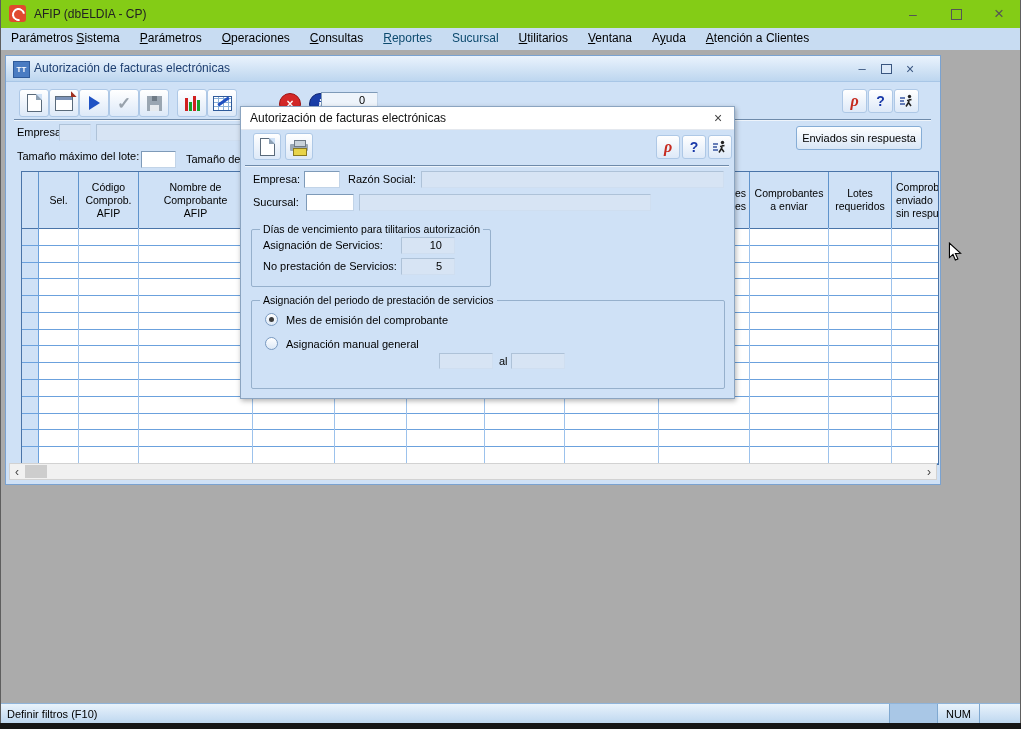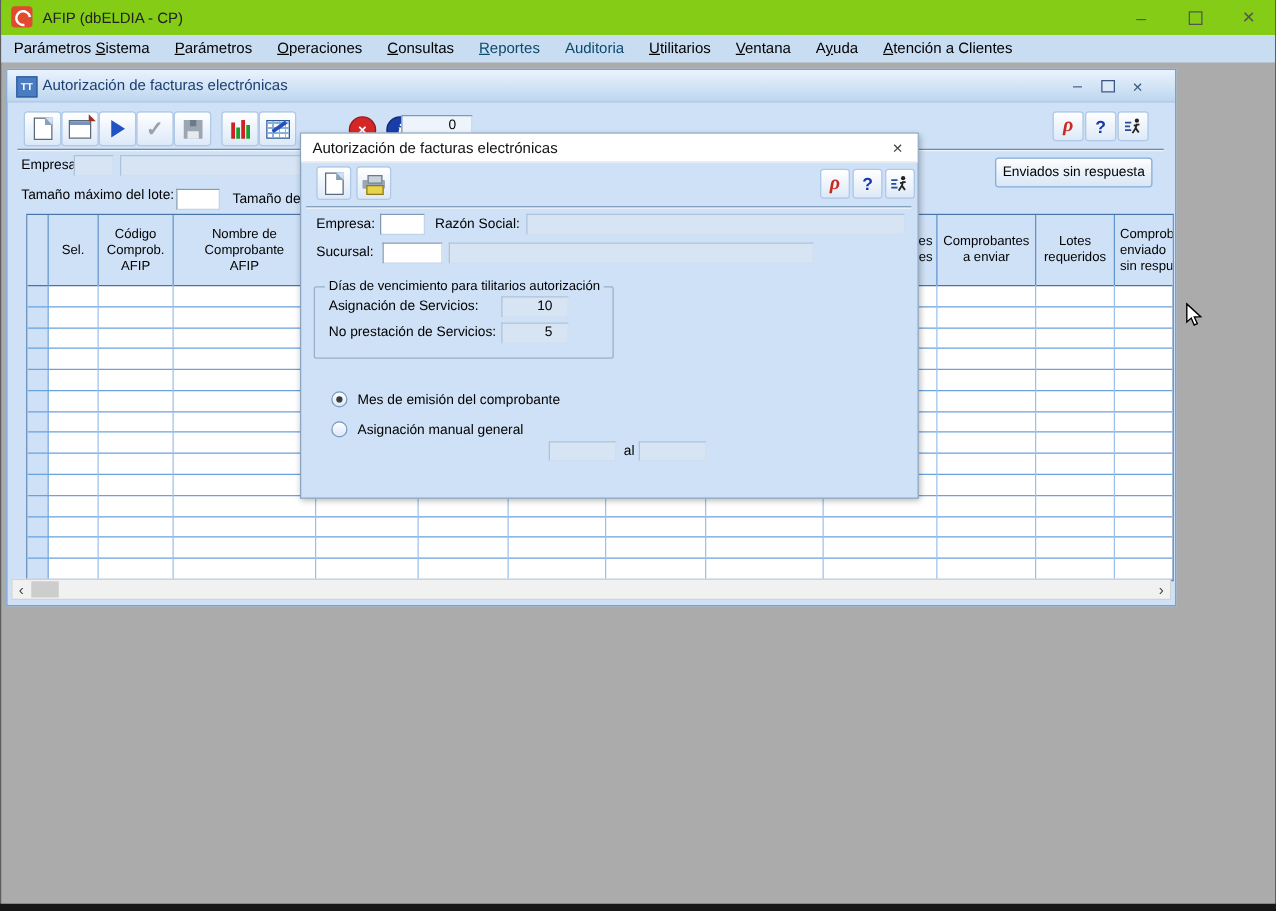--- a/index.html
+++ b/index.html
@@ -105,21 +105,21 @@
         <span>×</span>
       </span>
   </div>
 
   <div class="menubar">
       <span class="menu-item">Parámetros <u>S</u>istema</span>
       <span class="menu-item"><u>P</u>arámetros</span>
       <span class="menu-item"><u>O</u>peraciones</span>
       <span class="menu-item"><u>C</u>onsultas</span>
       <span class="menu-item disabled"><u>R</u>eportes</span>
-      <span class="menu-item disabled">Auditoria</span>
+      <span class="menu-item disabled">Sucursal</span>
       <span class="menu-item"><u>U</u>tilitarios</span>
       <span class="menu-item"><u>V</u>entana</span>
       <span class="menu-item">A<u>y</u>uda</span>
       <span class="menu-item"><u>A</u>tención a Clientes</span>
     </div>
 
   <div class="mdi">
     <div class="mdi-titlebar">
       <span class="mdi-icon">TT</span>
       <span class="mdi-title">Autorización de facturas electrónicas</span>
@@ -293,29 +293,38 @@
     <div class="fld dis" style="left:118px;top:87px;width:292px;"></div>
 
     <div class="grp" style="left:10px;top:122px;width:238px;height:56px;">
       <span class="grp-label">Días de vencimiento para tilitarios autorización</span>
     </div>
     <span class="lbl" style="left:22px;top:132px;">Asignación de Servicios:</span>
     <div class="fld dis num" style="left:160px;top:130px;width:54px;">10</div>
     <span class="lbl" style="left:22px;top:153px;">No prestación de Servicios:</span>
     <div class="fld dis num" style="left:160px;top:151px;width:54px;">5</div>
 
+    <div class="grp" style="left:10px;top:193px;width:472px;height:87px;">
+      <span class="grp-label">Asignación del periodo de prestación de servicios</span>
+    </div>
     <span class="radio sel" style="left:24px;top:206px;"></span>
     <span class="lbl" style="left:45px;top:207px;">Mes de emisión del comprobante</span>
     <span class="radio" style="left:24px;top:230px;"></span>
     <span class="lbl" style="left:45px;top:231px;">Asignación manual general</span>
 
     <div class="fld dis" style="left:198px;top:246px;width:54px;height:16px;"></div>
     <span class="lbl" style="left:258px;top:248px;">al</span>
     <div class="fld dis" style="left:270px;top:246px;width:54px;height:16px;"></div>
   </div>
 
+  <div class="statusbar">
+    <span class="sb-text">Definir filtros (F10)</span>
+    <span class="sb-seg" style="left:888px;width:48px;background:#a9c7e6;"></span>
+    <span class="sb-seg" style="left:936px;width:42px;text-align:center;padding-top:4px;">NUM</span>
+    <span class="sb-seg" style="left:978px;width:40px;"></span>
+  </div>
   <div class="bottomstrip"></div>
 
   <svg class="cursor" width="16" height="20" viewBox="0 0 12 18">
     <path d="M1,1 L1,14 L4.2,11.2 L6.3,16.2 L8.6,15.2 L6.4,10.4 L11,10.2 Z" fill="#fff" stroke="#000" stroke-width="1"></path>
   </svg>
 
 </div>
 
 </body></html>

